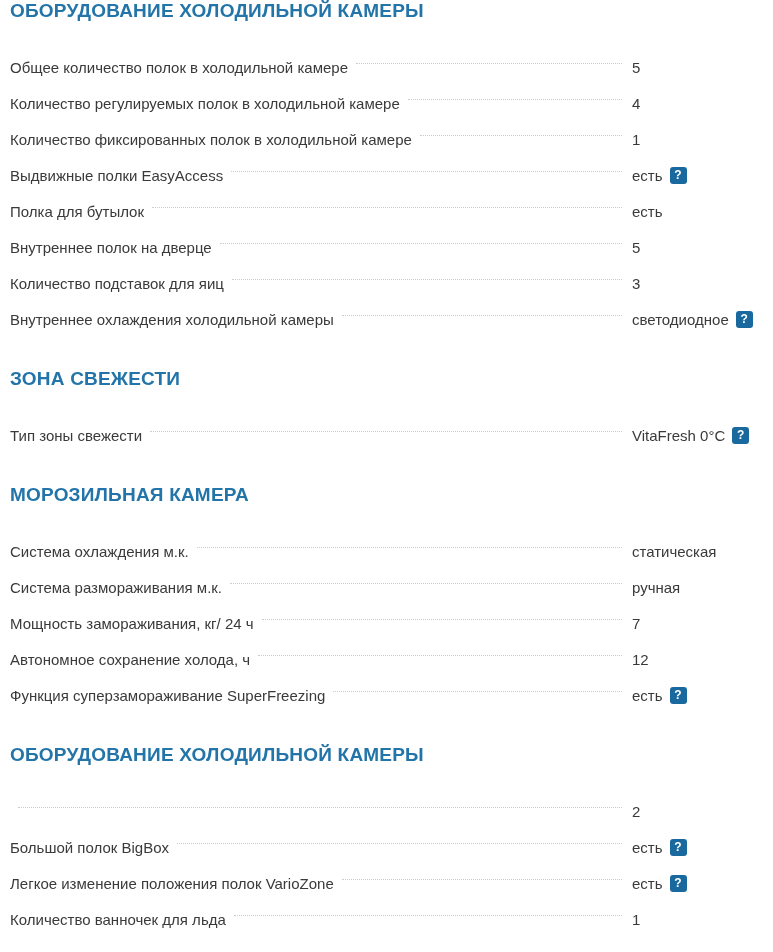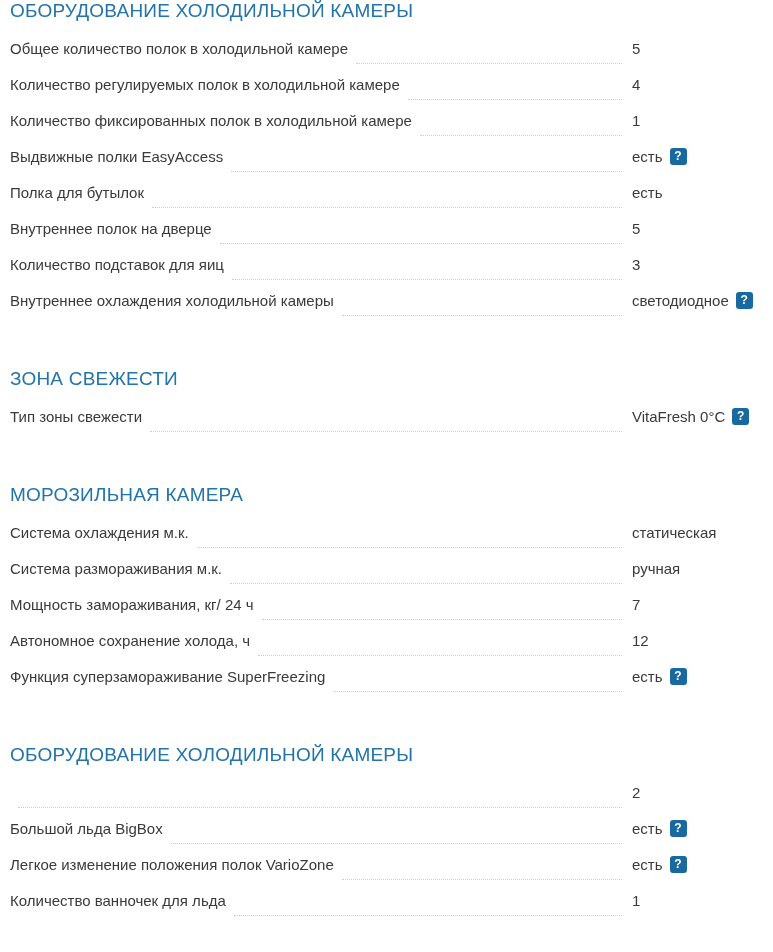--- a/index.html
+++ b/index.html
@@ -12,29 +12,29 @@
     width: 773px;
     height: 952px;
     box-sizing: border-box;
     padding: 0 8px 0 10px;
     overflow: hidden;
   }
   .section { margin: 0 0 40px 0; }
   .section-title {
     margin: 0 0 20px 0;
     font-size: 19px;
-    font-weight: 400;
+    font-weight: 700;
     color: #2274a9;
     letter-spacing: 0.2px;
     line-height: 1.0;
     padding-top: 1px;
   }
   .spec-row {
     display: flex;
-    align-items: flex-start;
+    align-items: flex-end;
     height: 36px;
   }
   .spec-label {
     flex: 0 0 auto;
     font-size: 15px;
     color: #3a3a3a;
     white-space: nowrap;
   }
   .leader {
     flex: 1 1 auto;
@@ -223,21 +223,21 @@
     <div>
   <div class="spec-row">
     <span class="leader"></span>
     <span class="spec-value-cell">
       <span class="spec-value">2</span>
 
     </span>
   </div>
 
   <div class="spec-row">
-    <span class="spec-label">Большой льда BigBox</span>
+    <span class="spec-label">Большой полок BigBox</span>
     <span class="leader"></span>
     <span class="spec-value-cell">
       <span class="spec-value">есть</span>
       <span class="help-icon">?</span>
     </span>
   </div>
 
   <div class="spec-row">
     <span class="spec-label">Легкое изменение положения полок VarioZone</span>
     <span class="leader"></span>

